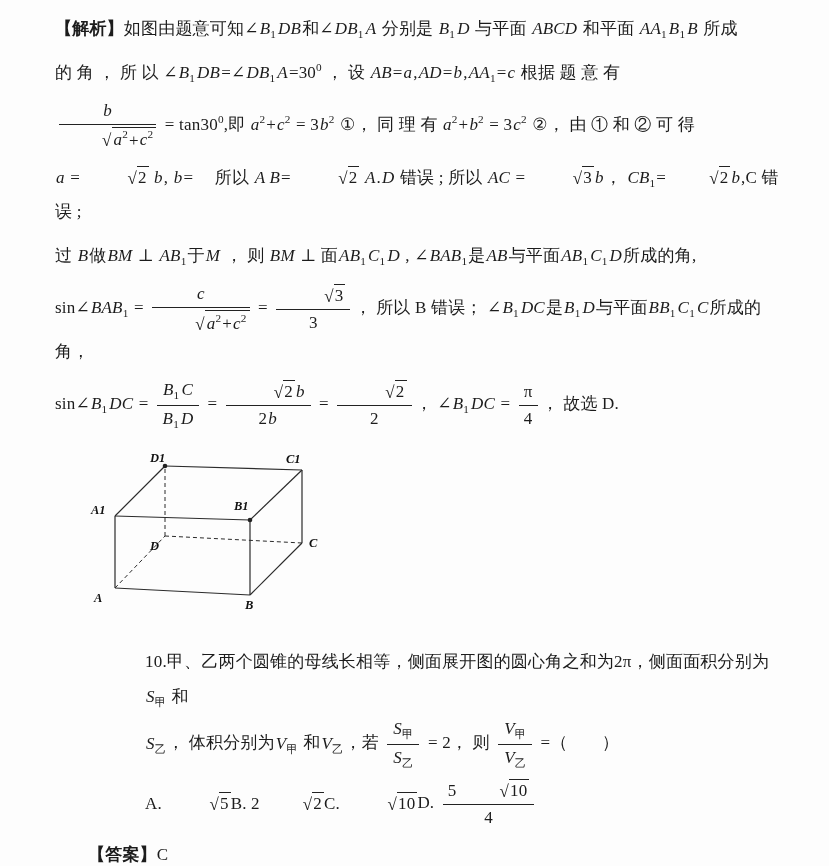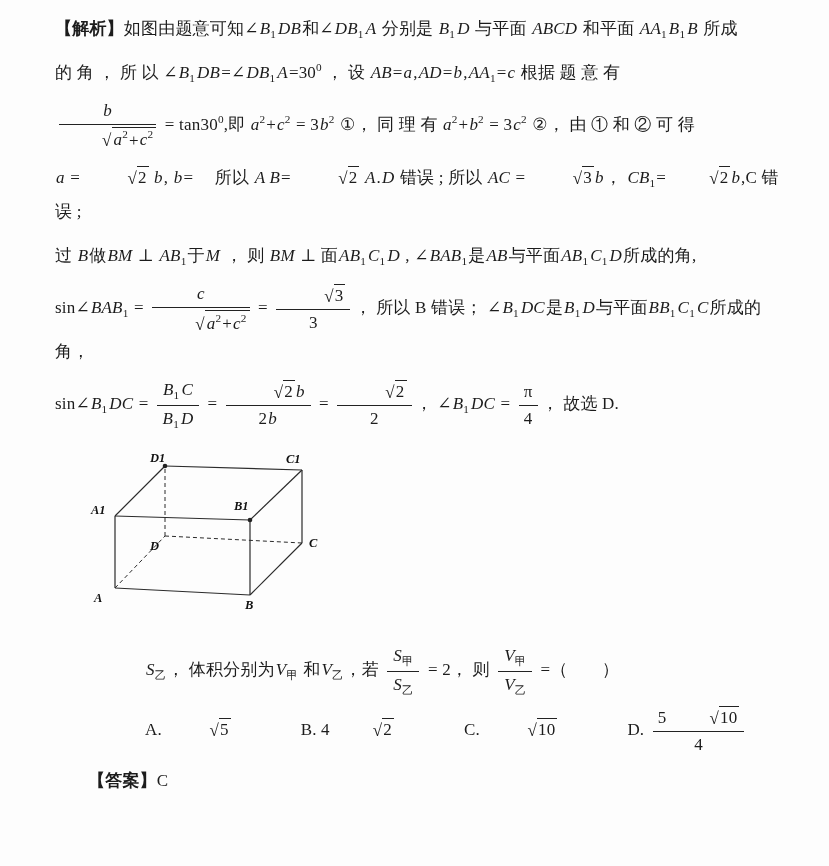--- a/index.html
+++ b/index.html
@@ -21,21 +21,21 @@
   .sqrt > .radicand{display:inline-block;border-top:1px solid #222;padding:0 2px 0 1px;line-height:1.25;}
   .frac{display:inline-block;vertical-align:middle;text-align:center;margin:0 4px;line-height:1.3;}
   .frac > .num{display:block;border-bottom:1px solid #222;padding:0 5px 2px;}
   .frac > .den{display:block;padding-top:2px;}
   .figure{margin:16px 0 0 35px;}
   .figure text{font-family:"Liberation Serif",serif;font-style:italic;font-weight:bold;font-size:12.5px;fill:#111;}
   .figure line{stroke:#2b2b2b;stroke-width:1.2;}
   .figure line.dash{stroke-dasharray:4 3;stroke-width:1;}
   .question{margin:18px 0 0 90px;width:645px;}
   .question .math-line{margin-bottom:4px;}
-  .options{display:flex;gap:70px;margin-top:8px;align-items:center;}
+  .options{display:flex;margin-top:8px;align-items:center;}
   .options .math-line{margin-bottom:0;}
   .answer{margin:8px 0 0 33px;}
 </style>
 </head>
 <body>
 
 <div class="page">
 
   <div class="solution">
     <div class="math-line"><span class="bold">【解析】</span><span class="txt">如图由题意可知∠</span><span class="var"><span class="vi">B</span><sub>1</sub></span><span class="var"><span class="vi">DB</span></span><span class="txt">和∠</span><span class="var"><span class="vi">DB</span><sub>1</sub></span><span class="var"><span class="vi">A</span></span><span class="txt"> 分别是 </span><span class="var"><span class="vi">B</span><sub>1</sub></span><span class="var"><span class="vi">D</span></span><span class="txt"> 与平面 </span><span class="var"><span class="vi">ABCD</span></span><span class="txt"> 和平面 </span><span class="var"><span class="vi">AA</span><sub>1</sub></span><span class="var"><span class="vi">B</span><sub>1</sub></span><span class="var"><span class="vi">B</span></span><span class="txt"> 所成</span></div>
@@ -76,24 +76,25 @@
       <text x="1" y="66">A1</text>
       <text x="144" y="62">B1</text>
       <text x="60" y="102">D</text>
       <text x="219" y="99">C</text>
       <text x="4" y="154">A</text>
       <text x="155" y="161">B</text>
     </svg>
   </div>
 
   <div class="question">
+    <div class="math-line"><span class="txt">10.甲、乙两个圆锥的母线长相等，侧面展开图的圆心角之和为2π，侧面面积分别为</span><span class="var"><span class="vi">S</span><sub>甲</sub></span><span class="txt"> 和</span></div>
     <div class="math-line"><span class="var"><span class="vi">S</span><sub>乙</sub></span><span class="txt">， 体积分别为</span><span class="var"><span class="vi">V</span><sub>甲</sub></span><span class="txt"> 和</span><span class="var"><span class="vi">V</span><sub>乙</sub></span><span class="txt">，若 </span><span class="frac"><span class="num"><span class="var"><span class="vi">S</span><sub>甲</sub></span></span><span class="den"><span class="var"><span class="vi">S</span><sub>乙</sub></span></span></span><span class="txt"> = 2， 则 </span><span class="frac"><span class="num"><span class="var"><span class="vi">V</span><sub>甲</sub></span></span><span class="den"><span class="var"><span class="vi">V</span><sub>乙</sub></span></span></span><span class="txt"> =（　　）</span></div>
     <div class="options">
       <span class="math-line"><span class="txt">A.  </span><span class="sqrt"><span class="rad">√</span><span class="radicand"><span class="txt">5</span></span></span></span>
-      <span class="math-line"><span class="txt">B. 4</span><span class="sqrt"><span class="rad">√</span><span class="radicand"><span class="txt">2</span></span></span></span>
+      <span class="math-line"><span class="txt">B. 2</span><span class="sqrt"><span class="rad">√</span><span class="radicand"><span class="txt">2</span></span></span></span>
       <span class="math-line"><span class="txt">C.  </span><span class="sqrt"><span class="rad">√</span><span class="radicand"><span class="txt">10</span></span></span></span>
       <span class="math-line"><span class="txt">D. </span><span class="frac"><span class="num"><span class="txt">5</span><span class="sqrt"><span class="rad">√</span><span class="radicand"><span class="txt">10</span></span></span></span><span class="den"><span class="txt">4</span></span></span></span>
     </div>
   </div>
 
   <div class="answer math-line"><span class="bold">【答案】</span><span class="txt">C</span></div>
 
 </div>
 
 </body></html>

